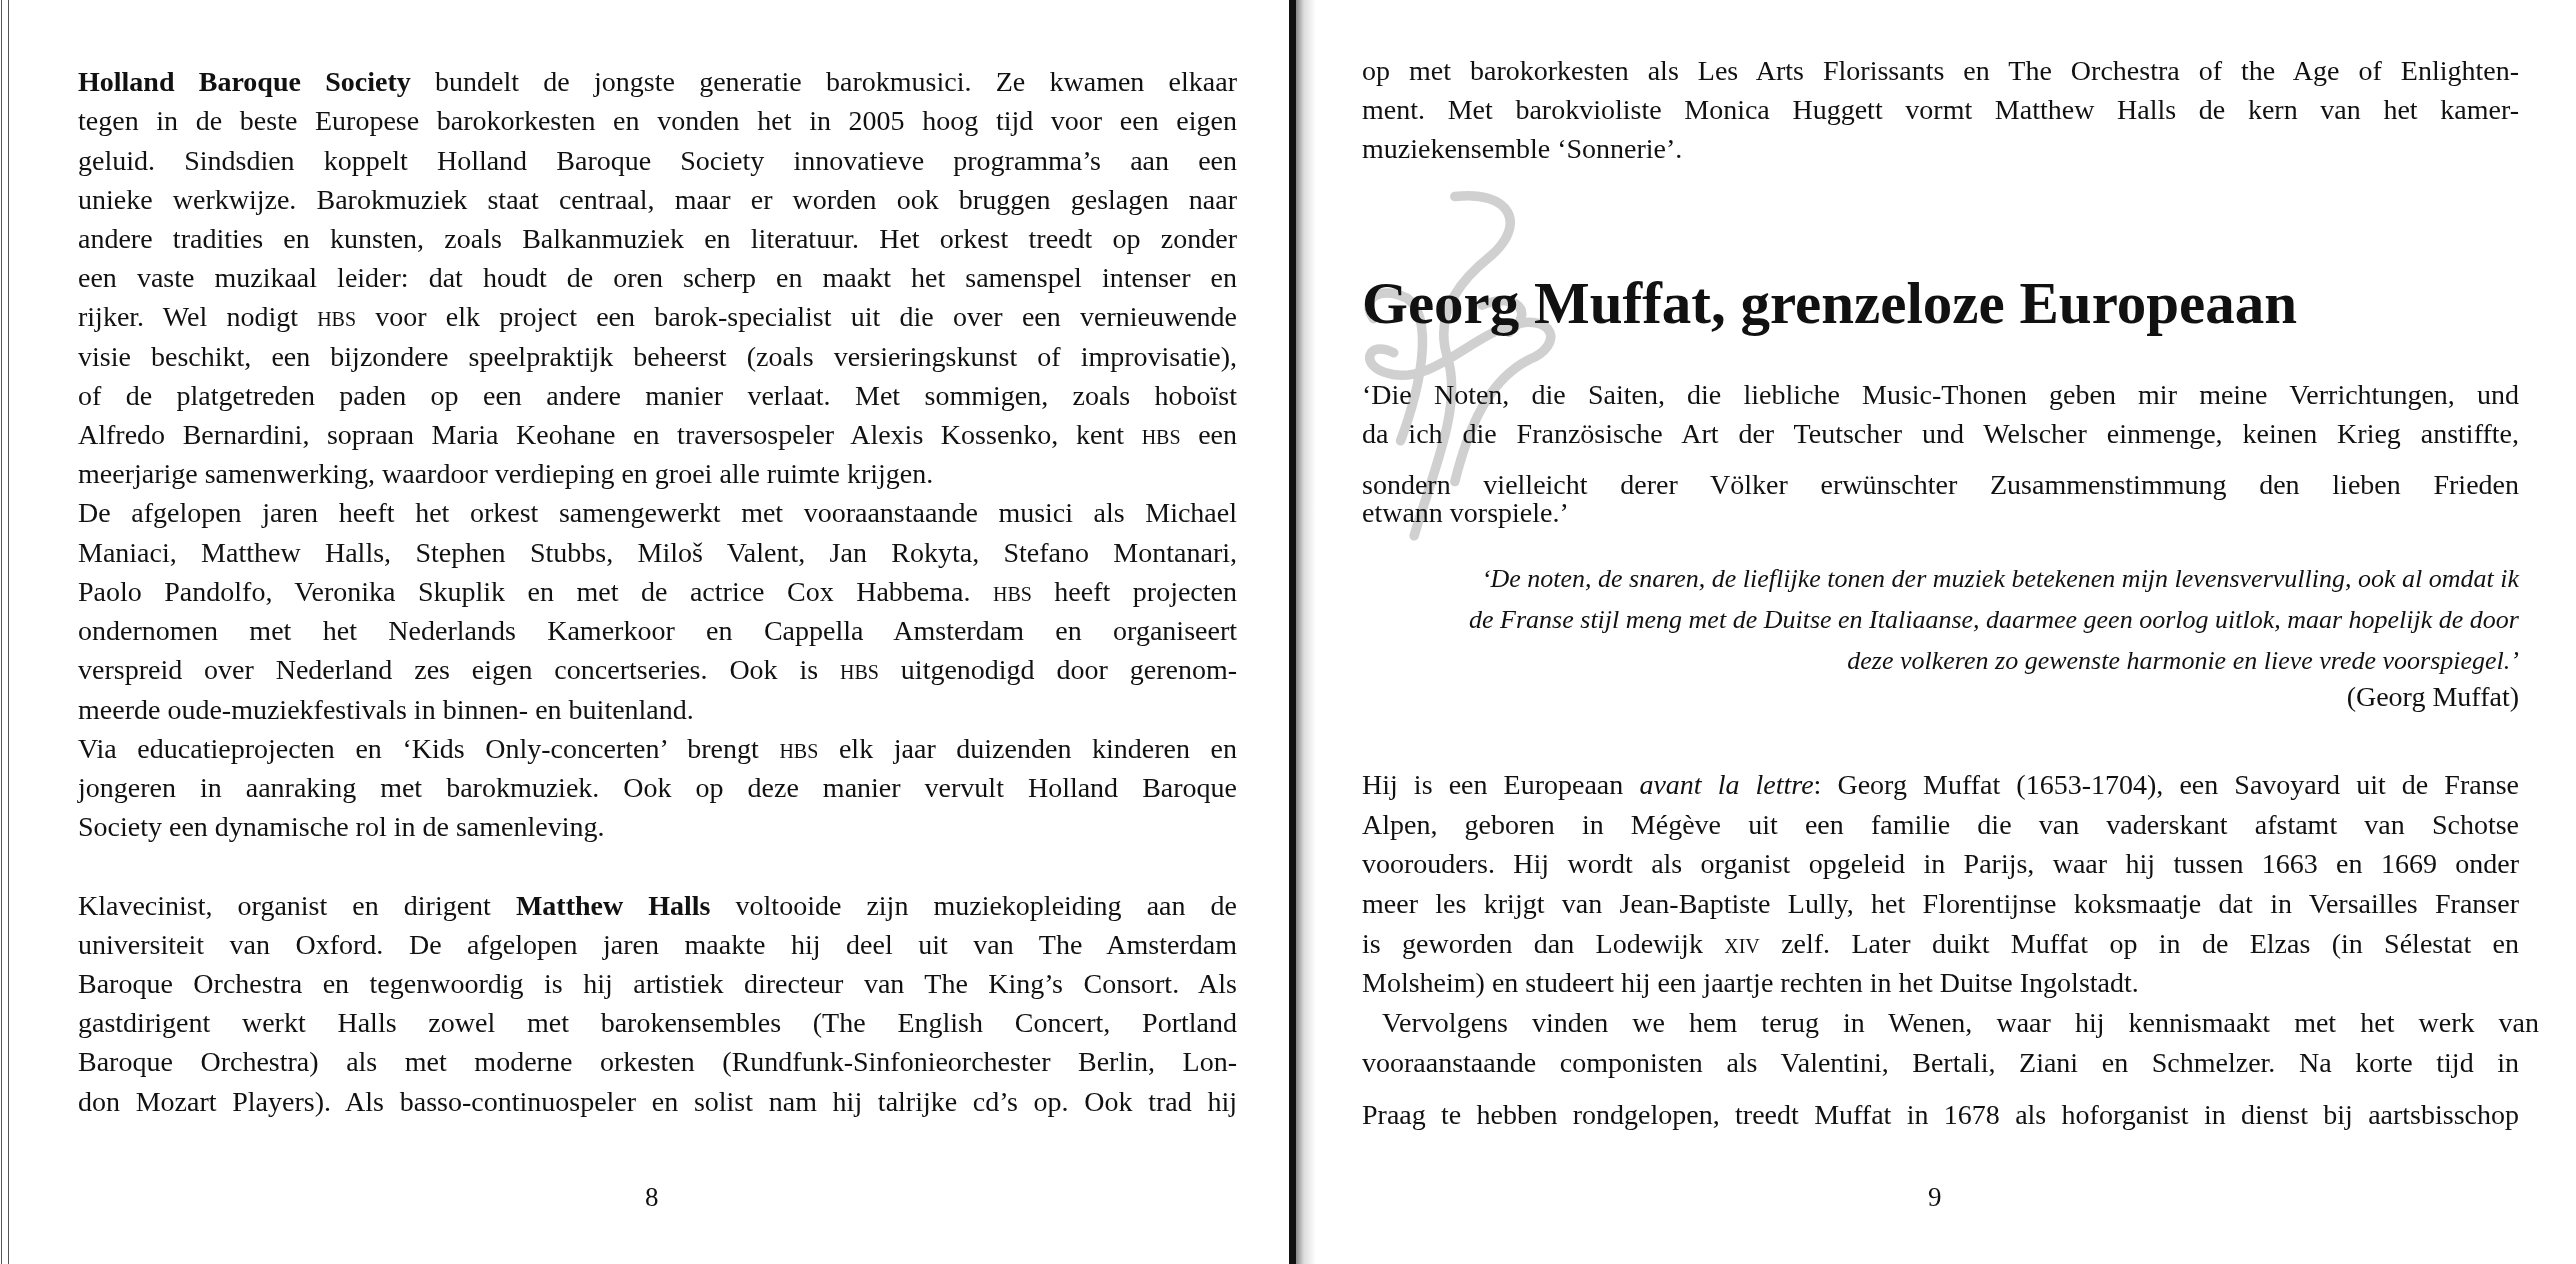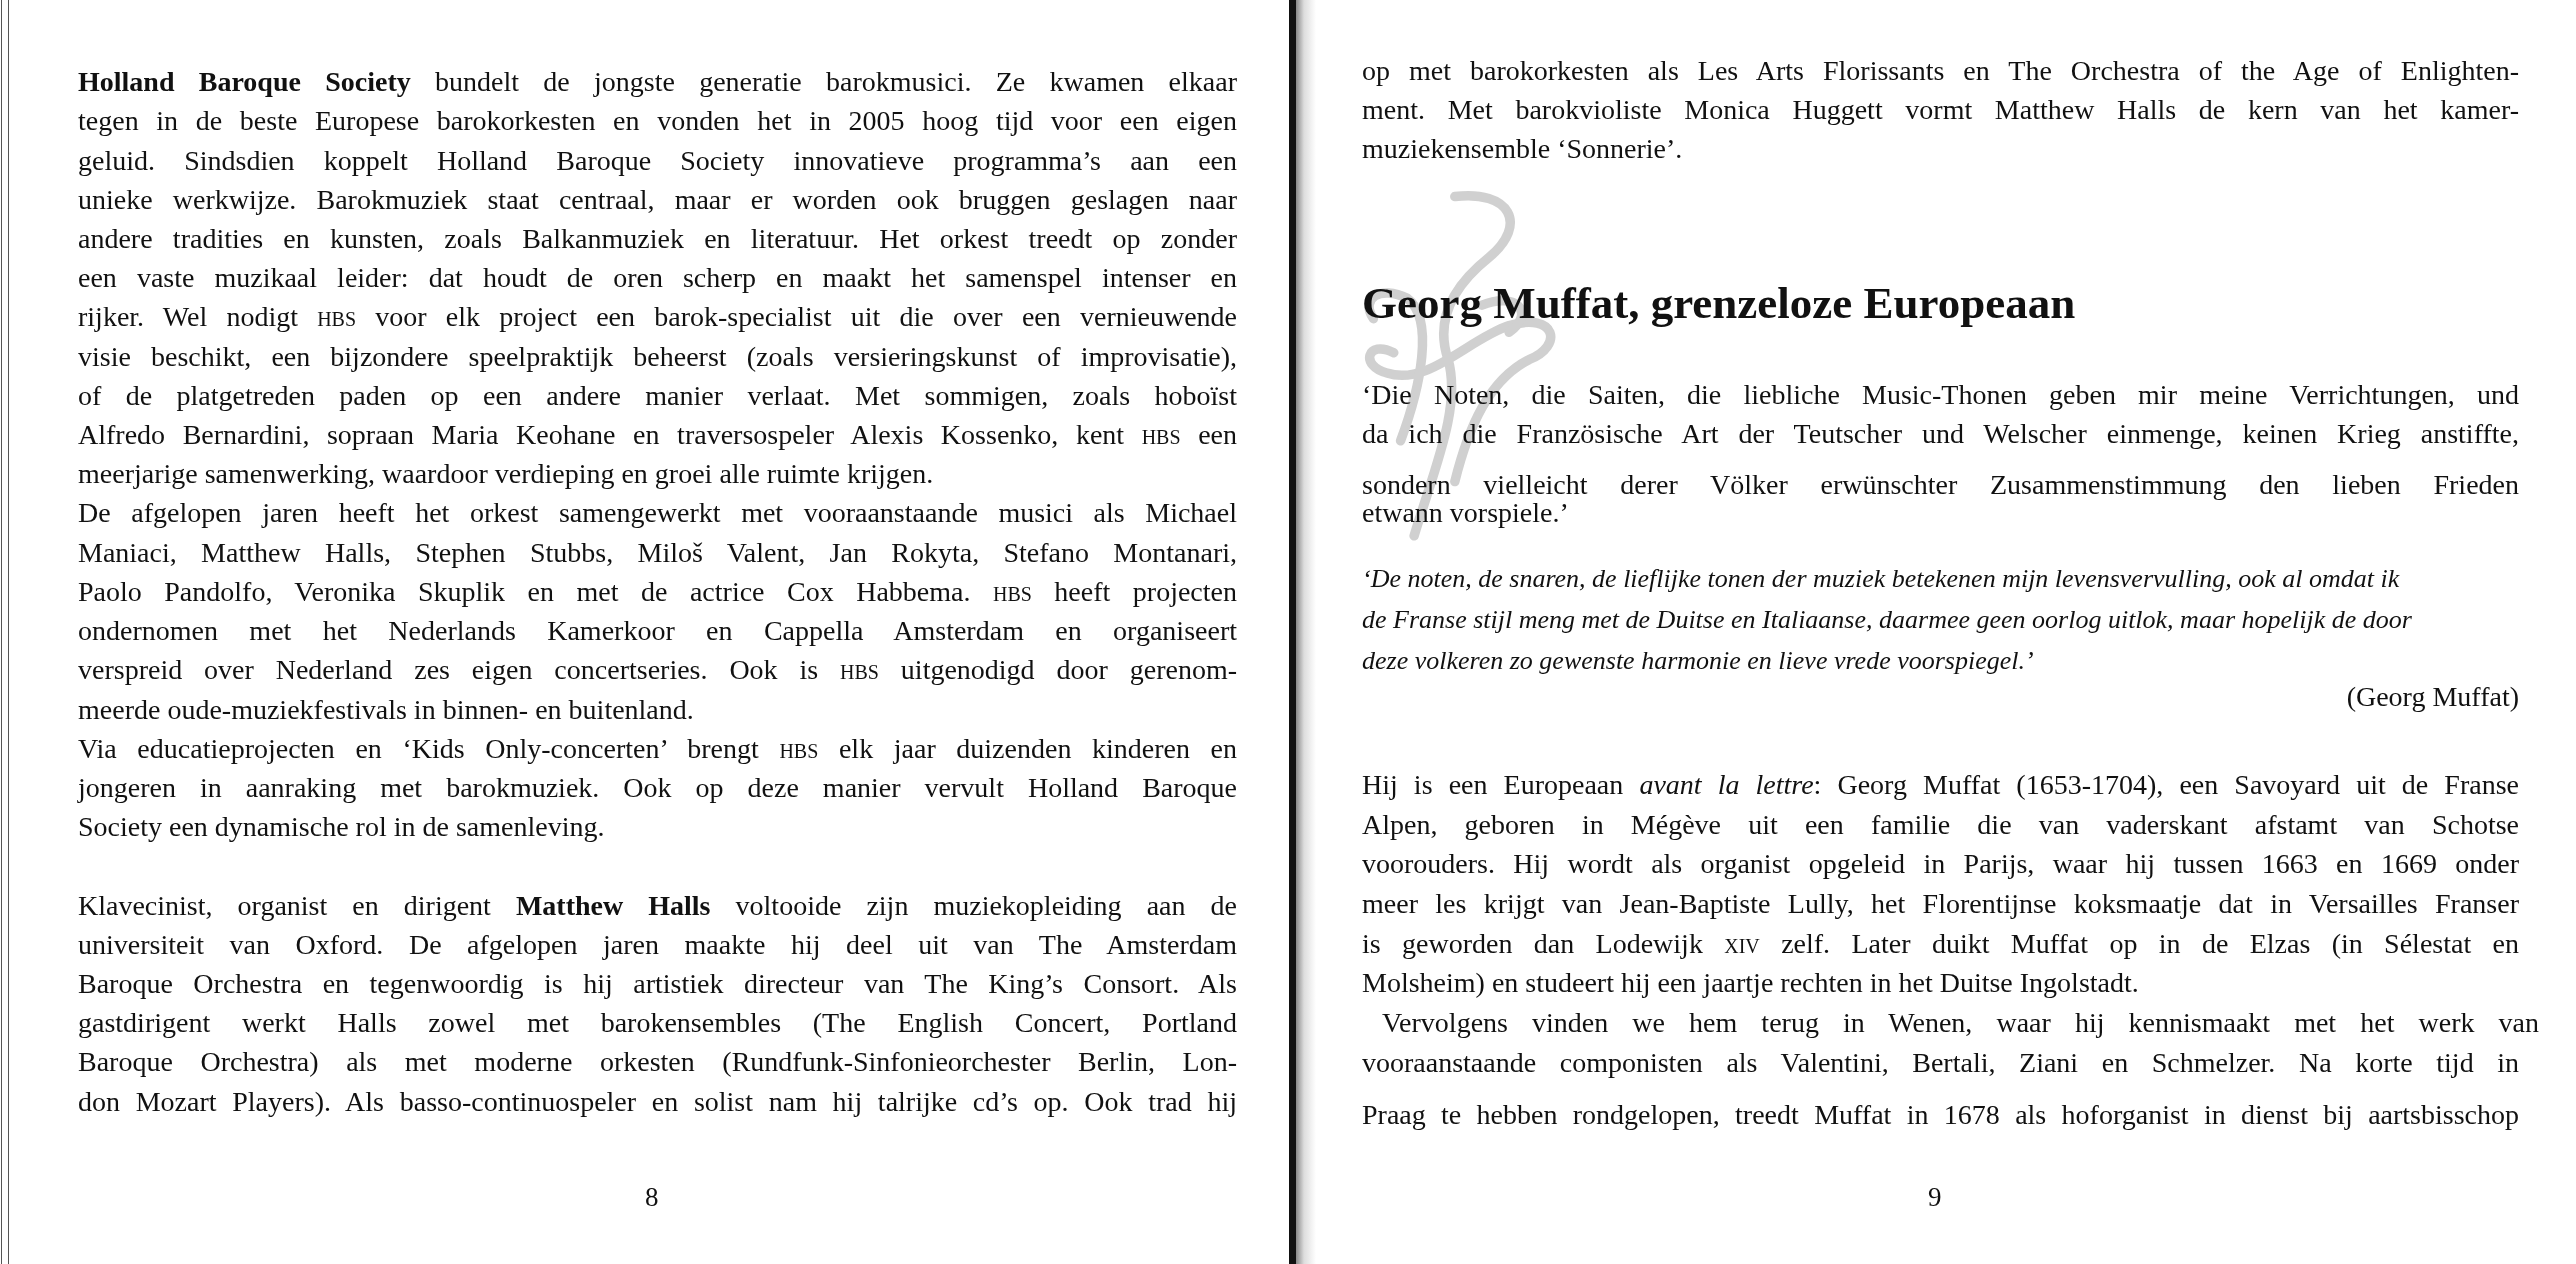--- a/index.html
+++ b/index.html
@@ -25,25 +25,25 @@
   .col-right { left:1362px; width:1157px; top:0; }
   .line {
     position:absolute; left:0; width:100%;
     font-size:28px; line-height:33px; white-space:nowrap;
     text-align:justify; text-align-last:justify;
   }
   .line.last { text-align-last:left; }
   .line b { font-weight:bold; }
   .sc { font-variant:small-caps; text-transform:lowercase; }
   .heading {
-    position:absolute; left:0; font-weight:bold; font-size:45px; line-height:47px; white-space:nowrap;
+    position:absolute; left:0; font-weight:bold; font-size:59px; line-height:47px; white-space:nowrap;
   }
   .quote-it {
     position:absolute; left:0; width:100%; font-style:italic; font-size:26px; line-height:31px;
-    text-align:left; white-space:nowrap;
+    text-align:right; white-space:nowrap;
   }
   .attrib {
     position:absolute; right:0; font-size:28px; line-height:33px; white-space:nowrap;
   }
   .page-num {
     position:absolute; font-size:27px; line-height:30px;
   }
   .flourish { position:absolute; left:1353px; top:183px; width:224px; height:380px; }
 </style>
 </head>

